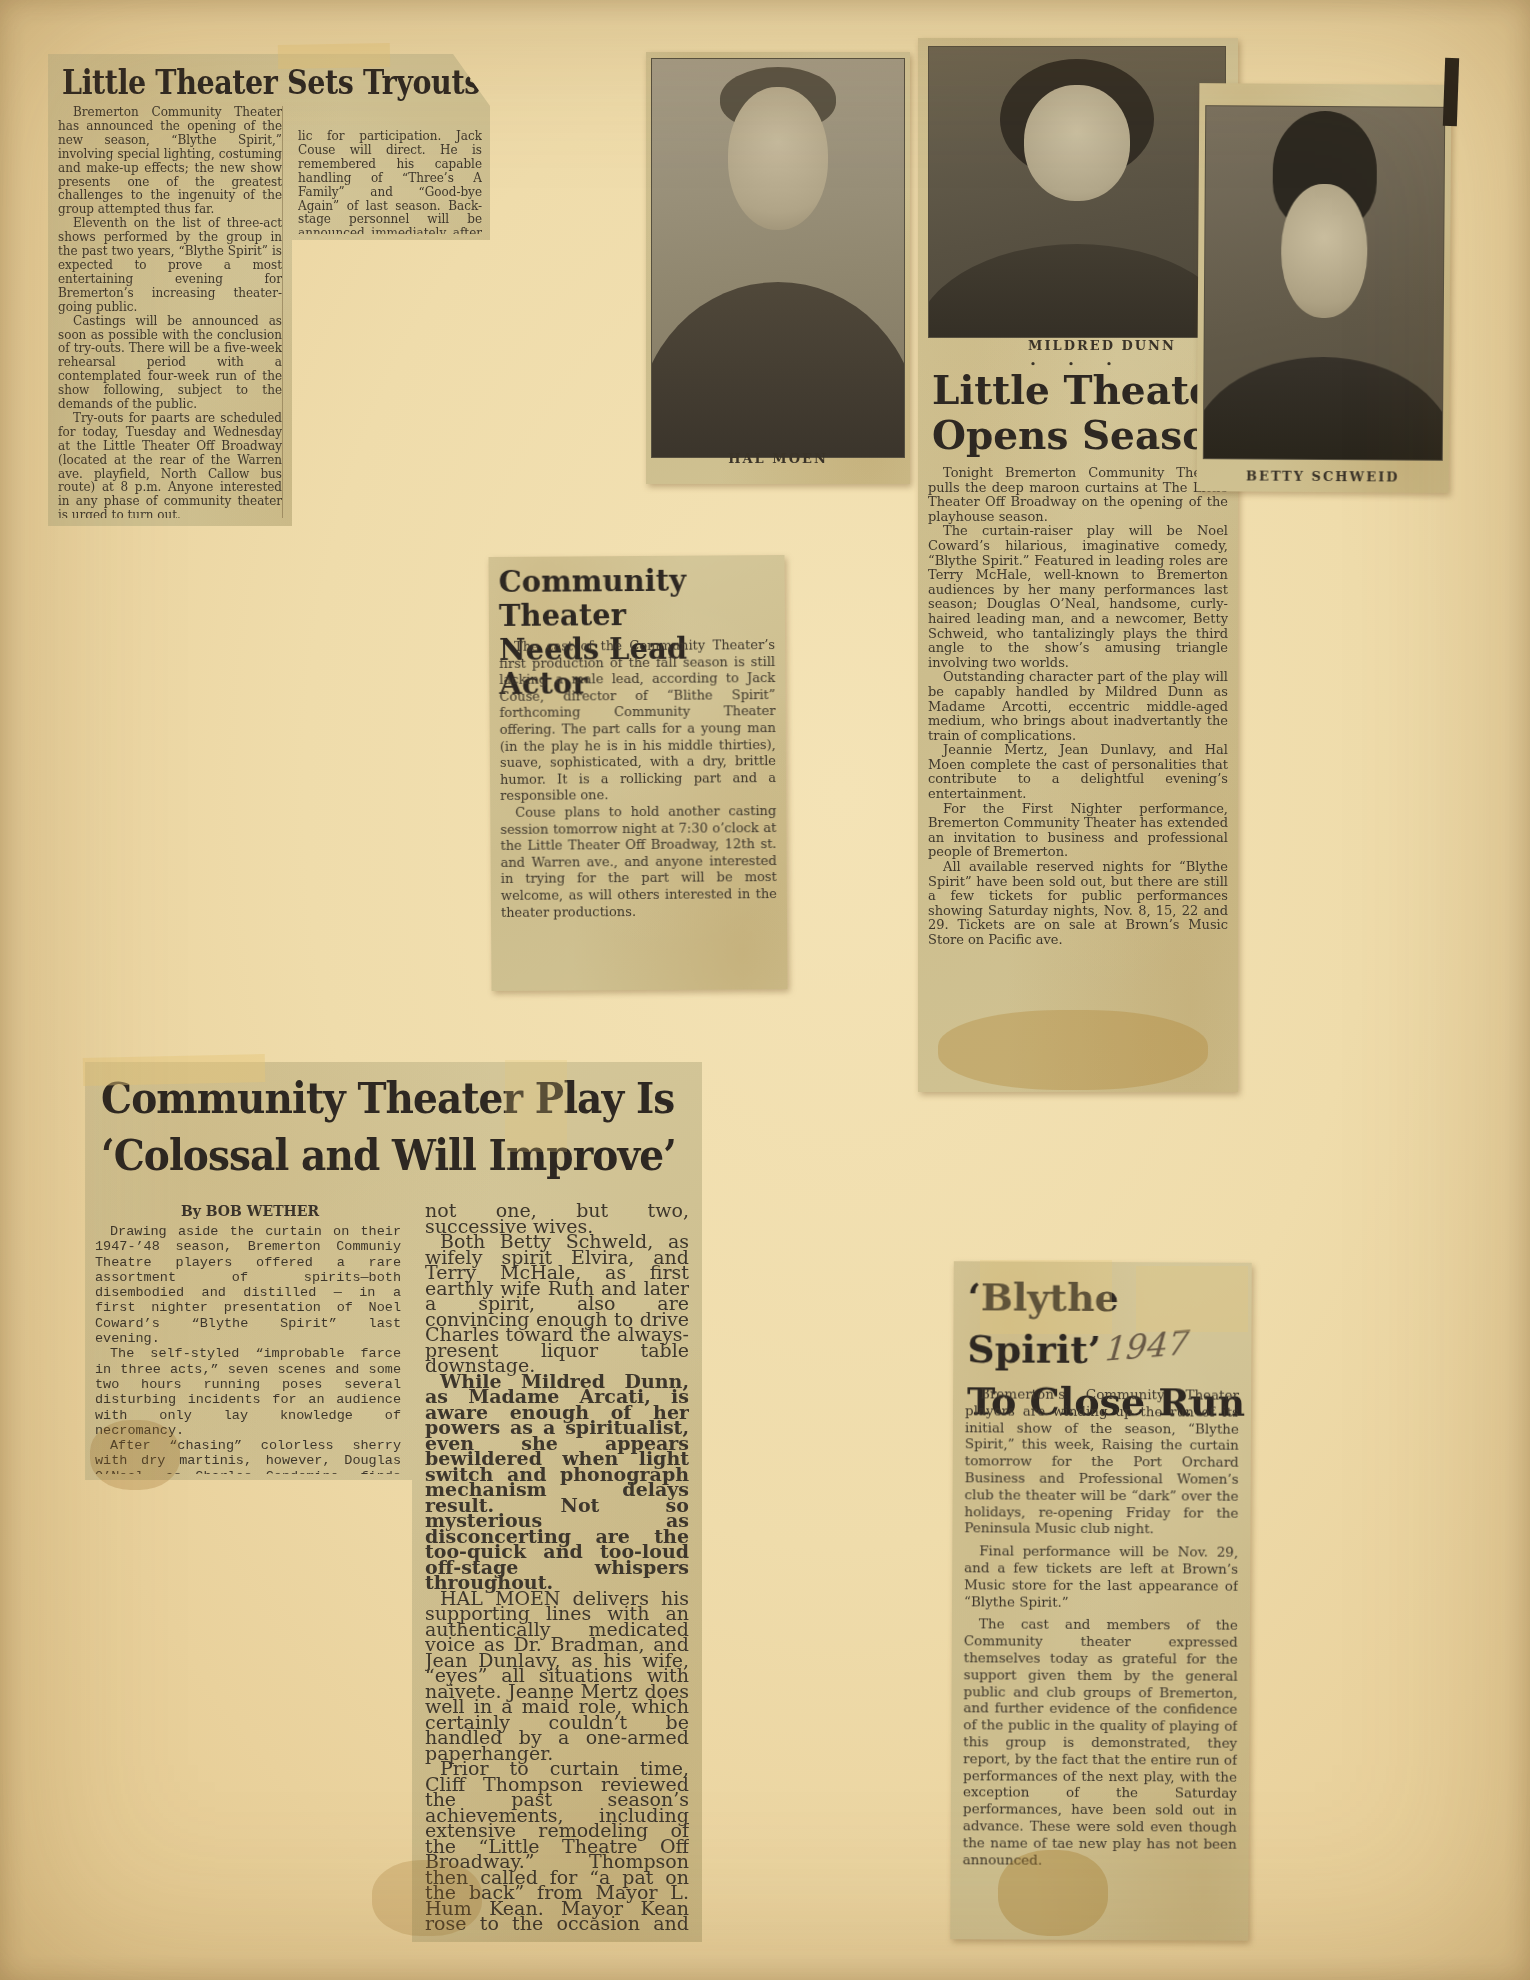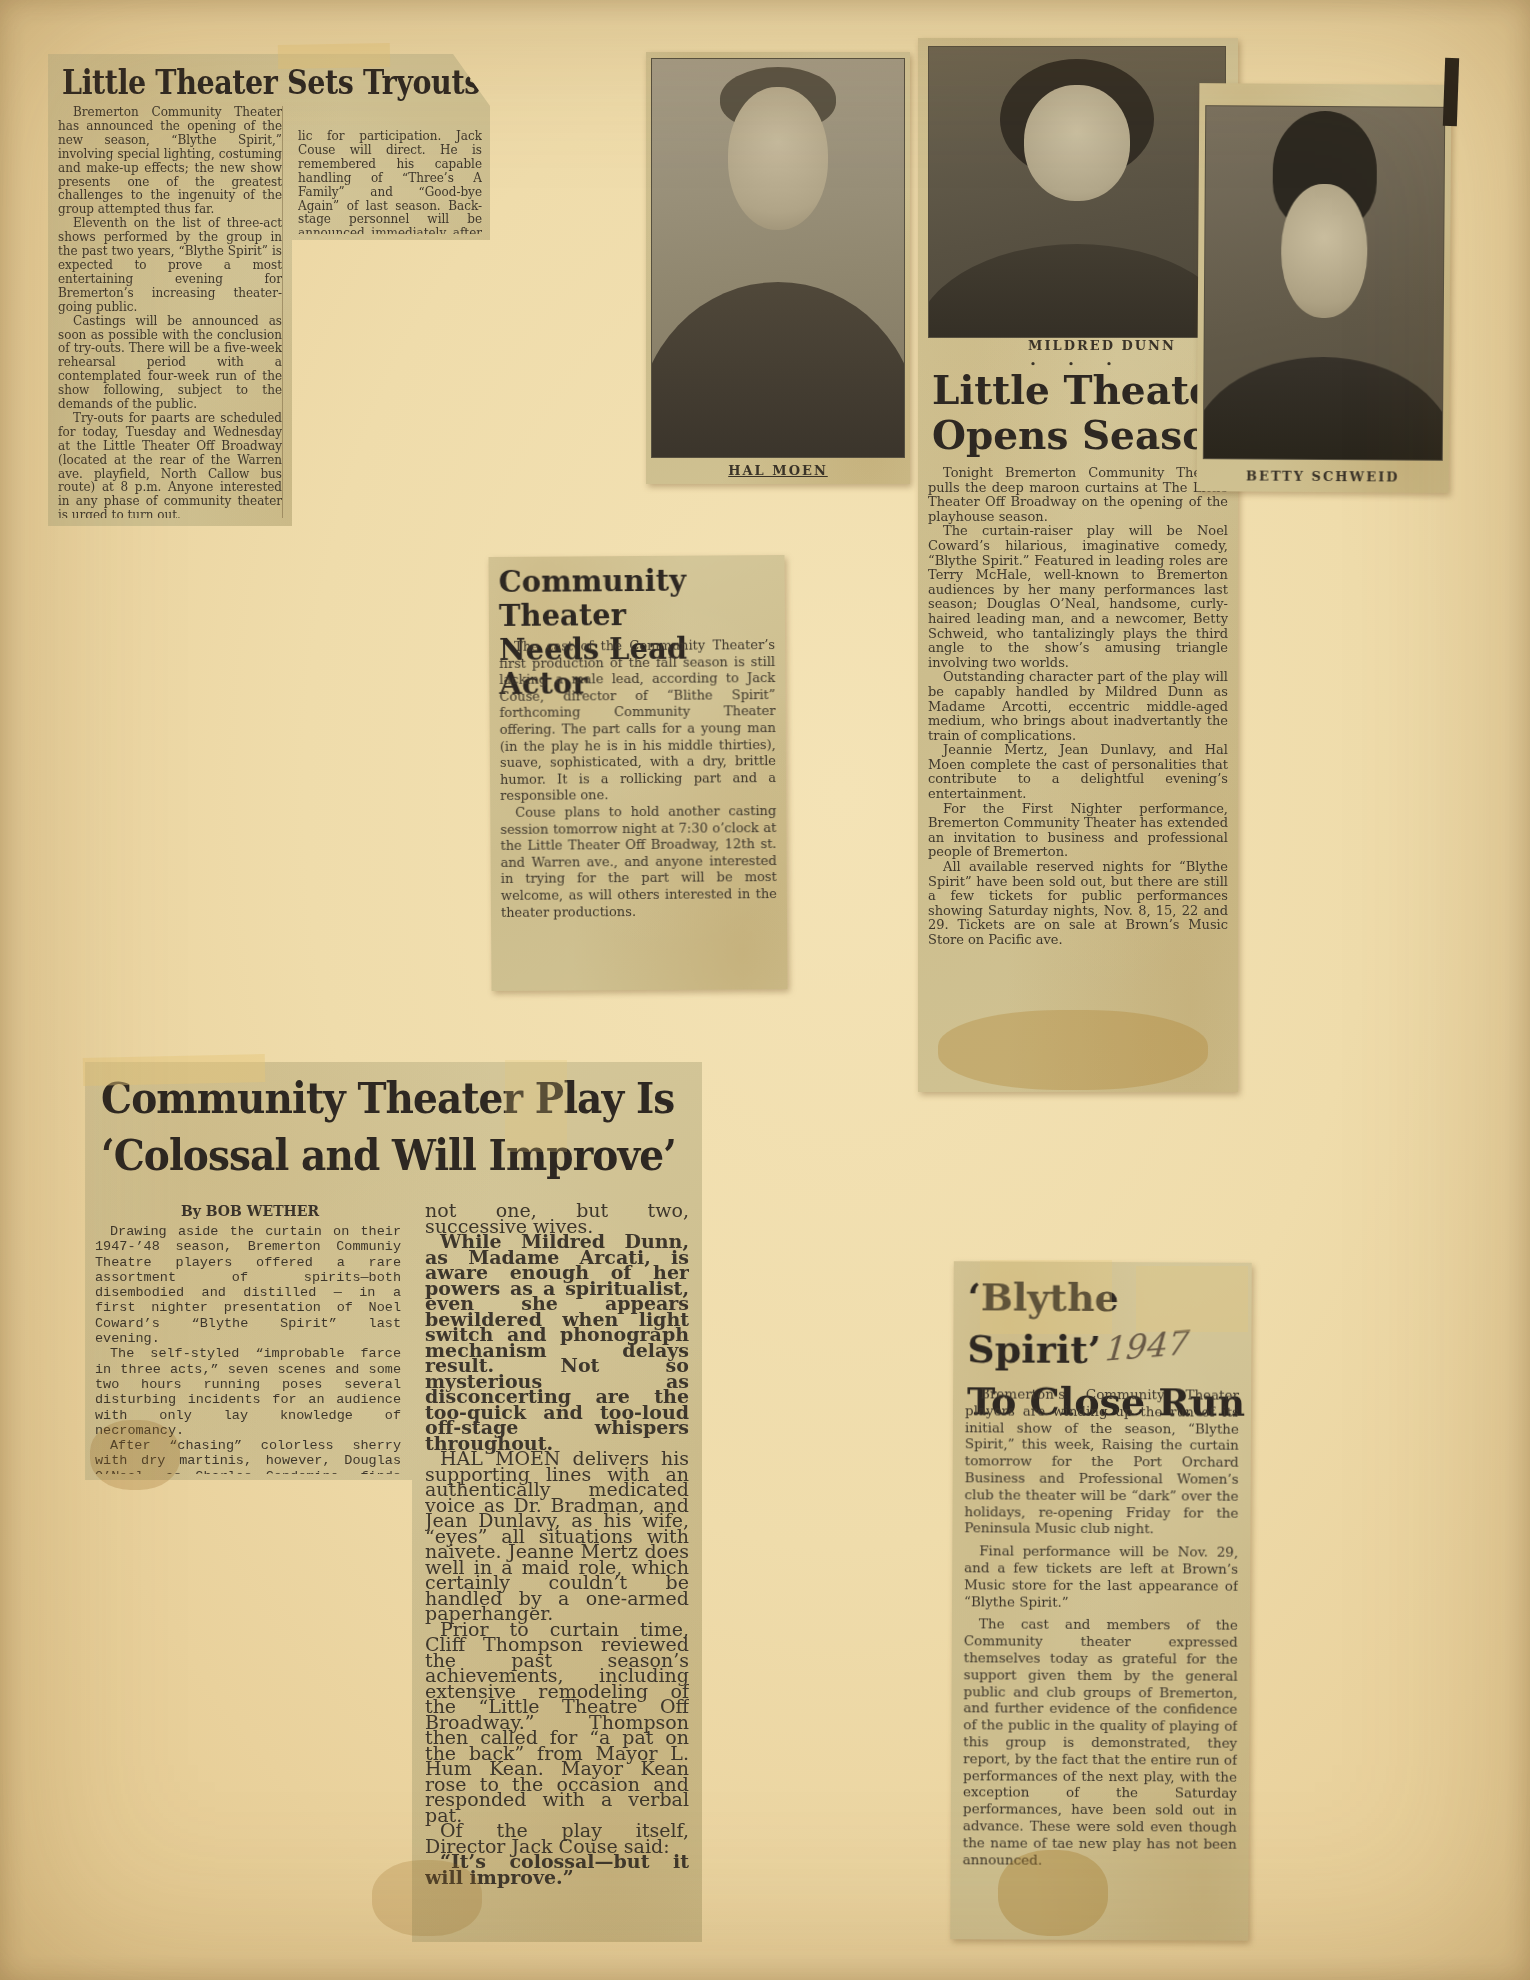--- a/index.html
+++ b/index.html
@@ -55,21 +55,21 @@
   
   .piece-moen{left:646px;top:52px;width:264px;height:432px;}
   .photo-moen{left:5px;top:6px;width:252px;height:398px;
     background:linear-gradient(175deg,#a69d88 0%,#90876f 55%,#7e7560 100%);}
   .photo-moen .ph-hair{left:27%;top:2%;width:46%;height:16%;background:#5c554736;
     background:#5a5344;border-radius:50% 50% 45% 45%;}
   .photo-moen .ph-face{left:30%;top:7%;width:40%;height:36%;border-radius:48%;
     background:radial-gradient(circle at 50% 38%,#c6ba9d 0%,#b0a487 70%,#998d72 100%);}
   .photo-moen .ph-torso{left:-6%;bottom:-4%;width:112%;height:48%;
     background:linear-gradient(#50483a,#39332a);border-radius:55% 55% 0 0/85% 85% 0 0;}
-  .piece-moen .caption{bottom:6px;text-decoration:underline;}
+  .piece-moen .caption{bottom:18px;}
 
   
   .piece-dunn{left:918px;top:38px;width:320px;height:1054px;}
   .photo-dunn{left:10px;top:8px;width:296px;height:290px;
     background:linear-gradient(170deg,#6e6653 0%,#585142 60%,#4c4639 100%);}
   .photo-dunn .ph-hair{left:24%;top:4%;width:52%;height:42%;background:#332e25;border-radius:50%;}
   .photo-dunn .ph-face{left:32%;top:13%;width:36%;height:40%;border-radius:48%;
     background:radial-gradient(circle at 50% 40%,#cabfa1 0%,#b2a78a 70%,#9c9074 100%);}
   .photo-dunn .ph-torso{left:-5%;bottom:-6%;width:110%;height:38%;
     background:linear-gradient(#433d31,#322d24);border-radius:50% 50% 0 0/90% 90% 0 0;}
@@ -197,20 +197,21 @@
   <section class="clip paper colossal">
     <h1 class="hl hl-colossal squish95"><span>Community Theater Play Is</span><br><span>‘Colossal and Will Improve’</span></h1>
     <div class="byline">By BOB WETHER</div>
     <div class="np colossal-left">
         <p>Drawing aside the curtain on their 1947-’48 season, Bremerton Communiy Theatre players offered a rare assortment of spirits—both disembodied and distilled — in a first nighter presentation of Noel Coward’s “Blythe Spirit” last evening.</p>
         <p>The self-styled “improbable farce in three acts,” seven scenes and some two hours running poses several disturbing incidents for an audience with only lay knowledge of necromancy.</p>
         <p>After “chasing” colorless sherry with dry martinis, however, Douglas O’Neal, as Charles Condomine, finds courage to face spirits of</p>
       </div>
     <div class="np colossal-right">
         <p>not one, but two, successive wives.</p>
+        <p>Both Betty Schweld, as wifely spirit Elvira, and Terry McHale, as first earthly wife Ruth and later a spirit, also are convincing enough to drive Charles toward the always-present liquor table downstage.</p>
         <p class="bold">While Mildred Dunn, as Madame Arcati, is aware enough of her powers as a spiritualist, even she appears bewildered when light switch and phonograph mechanism delays result. Not so mysterious as disconcerting are the too-quick and too-loud off-stage whispers throughout.</p>
         <p>HAL MOEN delivers his supporting lines with an authentically medicated voice as Dr. Bradman, and Jean Dunlavy, as his wife, “eyes” all situations with naivete. Jeanne Mertz does well in a maid role, which certainly couldn’t be handled by a one-armed paperhanger.</p>
         <p>Prior to curtain time, Cliff Thompson reviewed the past season’s achievements, including extensive remodeling of the “Little Theatre Off Broadway.” Thompson then called for “a pat on the back” from Mayor L. Hum Kean. Mayor Kean rose to the occasion and responded with a verbal pat.</p>
         <p>Of the play itself, Director Jack Couse said:</p>
         <p class="bold">“It’s colossal—but it will improve.”</p>
       </div>
   </section>
 
   <section class="clip paper close-run">
     <h1 class="hl hl-close"><span>‘Blythe Spirit’</span><br><span>To Close Run</span></h1>

